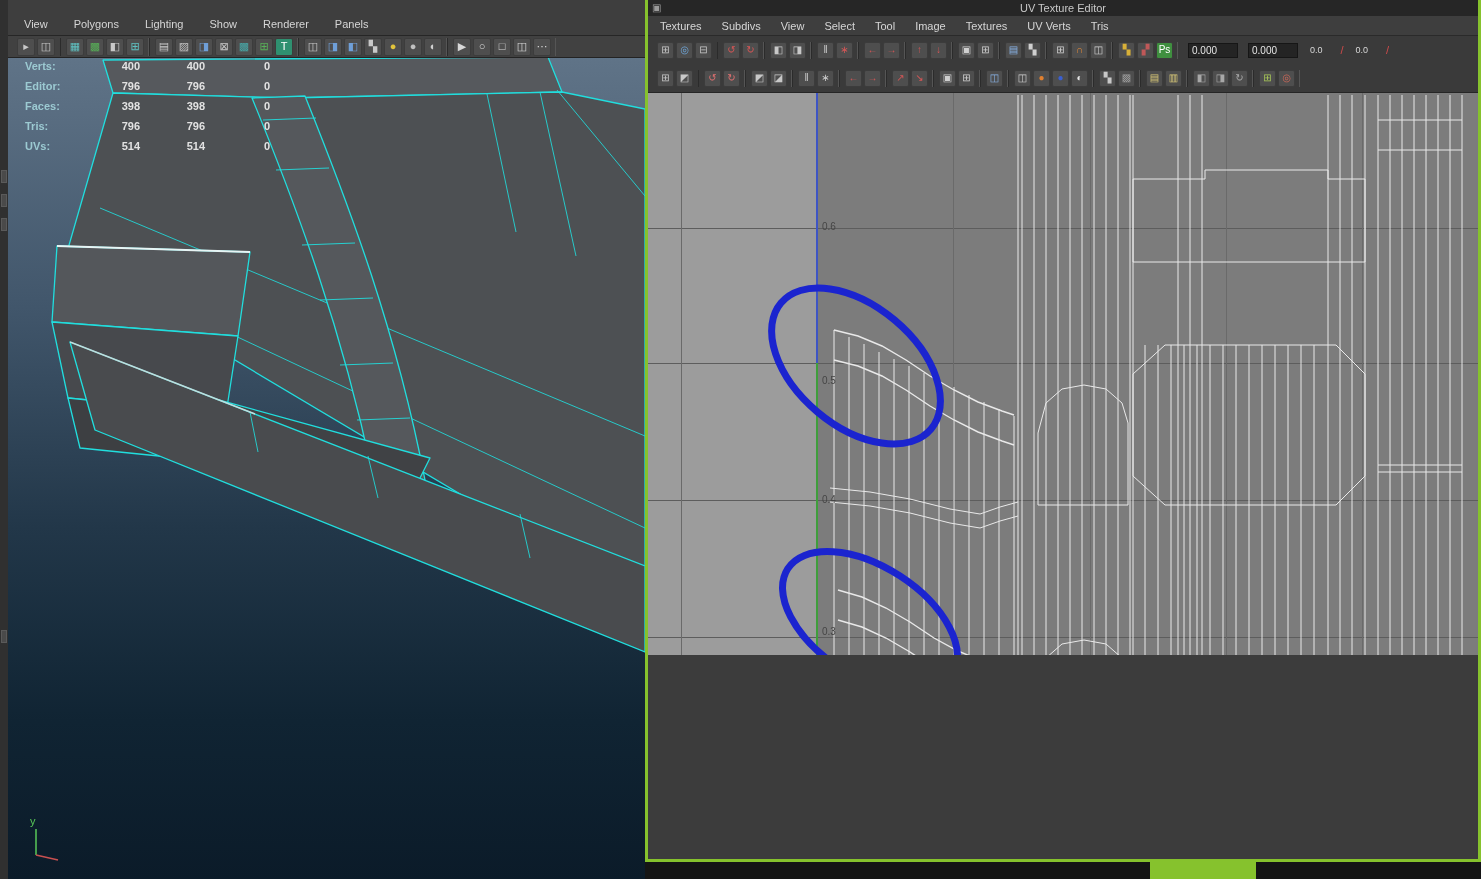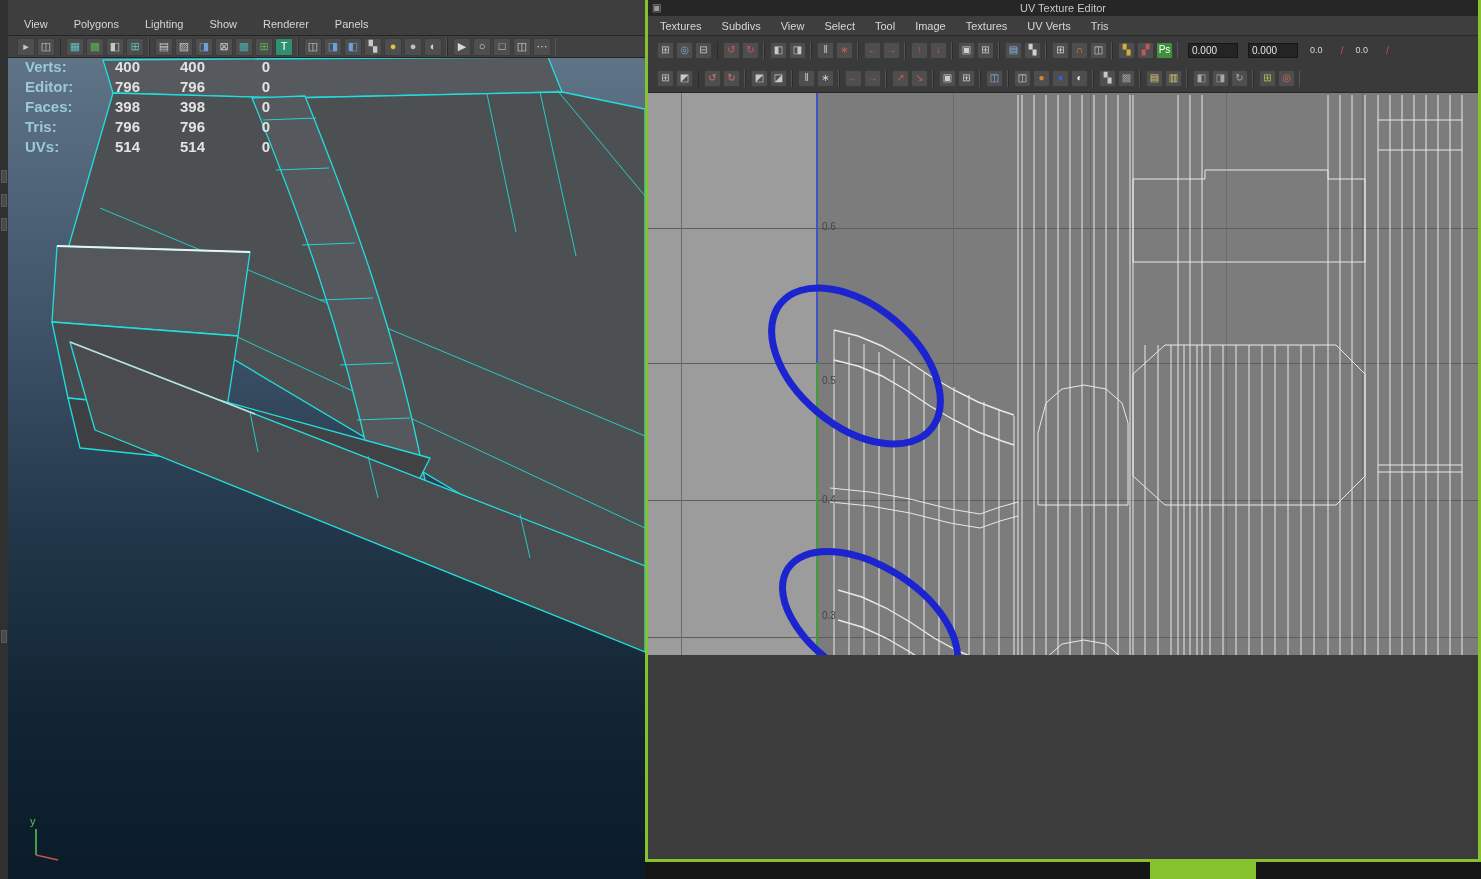--- a/index.html
+++ b/index.html
@@ -30,21 +30,21 @@
   }
   .tb-group { display:flex; gap:2px; padding:0 5px; }
   .tb-group + .tb-group { border-left:1px solid #2b2b2b; box-shadow:-1px 0 0 #555 inset; }
   .tb-icon {
     width:18px; height:18px; background:#4e4e4e; border:1px solid #3c3c3c; border-radius:2px;
     display:flex; align-items:center; justify-content:center;
     font-size:11px; line-height:1; color:#c8c8c8; cursor:pointer;
   }
   .hud { position:absolute; left:25px; top:56px; z-index:6; }
   .hud-row { display:grid; grid-template-columns:70px 45px 65px 65px; height:20px; align-items:center;
-             font-size:15px; font-weight:bold; }
+             font-size:11px; font-weight:bold; }
   .hud-label { color:#9ccad2; }
   .hud-val { color:#e2e2e2; text-align:right; }
   .axis-gizmo { position:absolute; left:22px; bottom:18px; z-index:6; }
   
   .uvwin {
     position:absolute; left:645px; top:0; width:836px; height:862px; background:#3c3c3c;
     border-left:3px solid var(--accent,#86c22d); border-right:3px solid var(--accent,#86c22d);
     border-bottom:3px solid var(--accent,#86c22d); overflow:hidden; z-index:10;
   }
   .uv-titlebar {
@@ -468,21 +468,21 @@
 
         <g fill="none" stroke-width="7">
           <ellipse class="annot" cx="208" cy="273" rx="98" ry="60" transform="rotate(40 208 273)"></ellipse>
           <ellipse class="annot" cx="222" cy="529" rx="98" ry="55" transform="rotate(33 222 529)"></ellipse>
         </g>
       </svg>
 
     <span class="tick" style="top: 128px;">0.6</span>
         <span class="tick" style="top: 282px;">0.5</span>
         <span class="tick" style="top: 400.6px;">0.4</span>
-        <span class="tick" style="top: 517px;">0.3</span>
+        <span class="tick" style="top: 533px;">0.3</span>
         <span class="tick" style="top: 673.2px;">0.2</span>
       </div>
   </div>
 
   <div class="bottom-bar">
     <div class="green-block"></div>
   </div>
 </div>
 
 </body></html>

